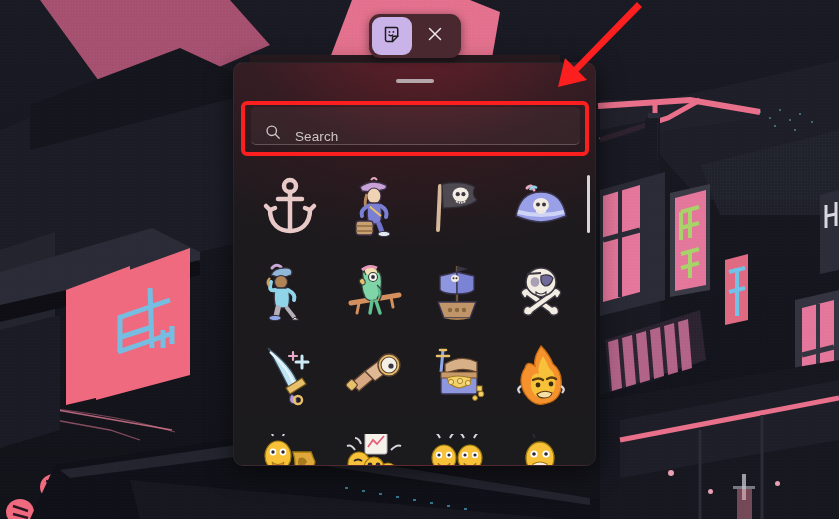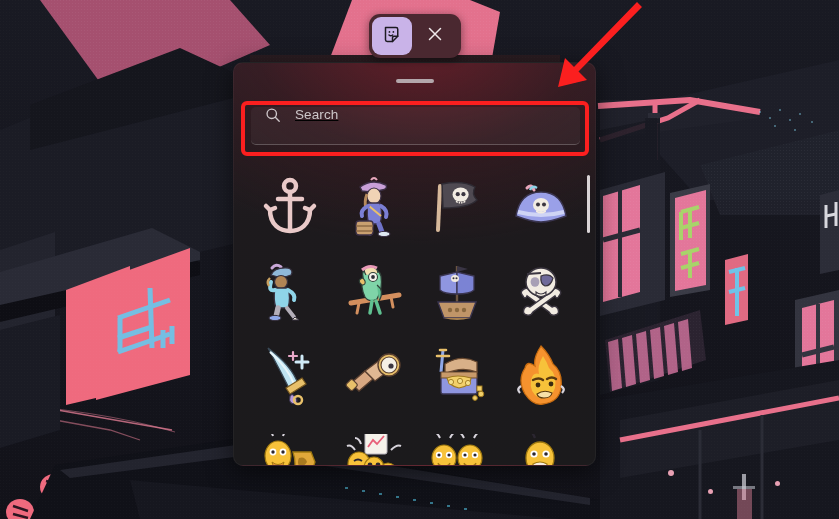--- a/index.html
+++ b/index.html
@@ -52,23 +52,22 @@
     width: 38px; height: 4px; border-radius: 3px;
     background: #b3a7ab;
   }
   
   .search-wrap { position: absolute; left: 17px; top: 44px; width: 329px; height: 38px; }
   .search-box {
     width: 100%; height: 100%;
     background: rgba(255,255,255,.045);
     border-radius: 5px;
     border-bottom: 1px solid rgba(255,255,255,.22);
-    display: flex; align-items: flex-start; padding-left: 14px; gap: 14px;
+    display: flex; align-items: flex-end; padding-left: 14px; gap: 14px;
     cursor: text;
-    text-decoration: underline;
   }
   .search-box svg { stroke: #cfc8cb; flex: none; }
   .search-txt { color: #cdc6c9; font-size: 13.5px; letter-spacing: .1px; }
 
   
   .grid {
     position: absolute; left: 14px; top: 102px;
     width: 335px; height: 302px;
     display: grid;
     grid-template-columns: repeat(4, 1fr);

